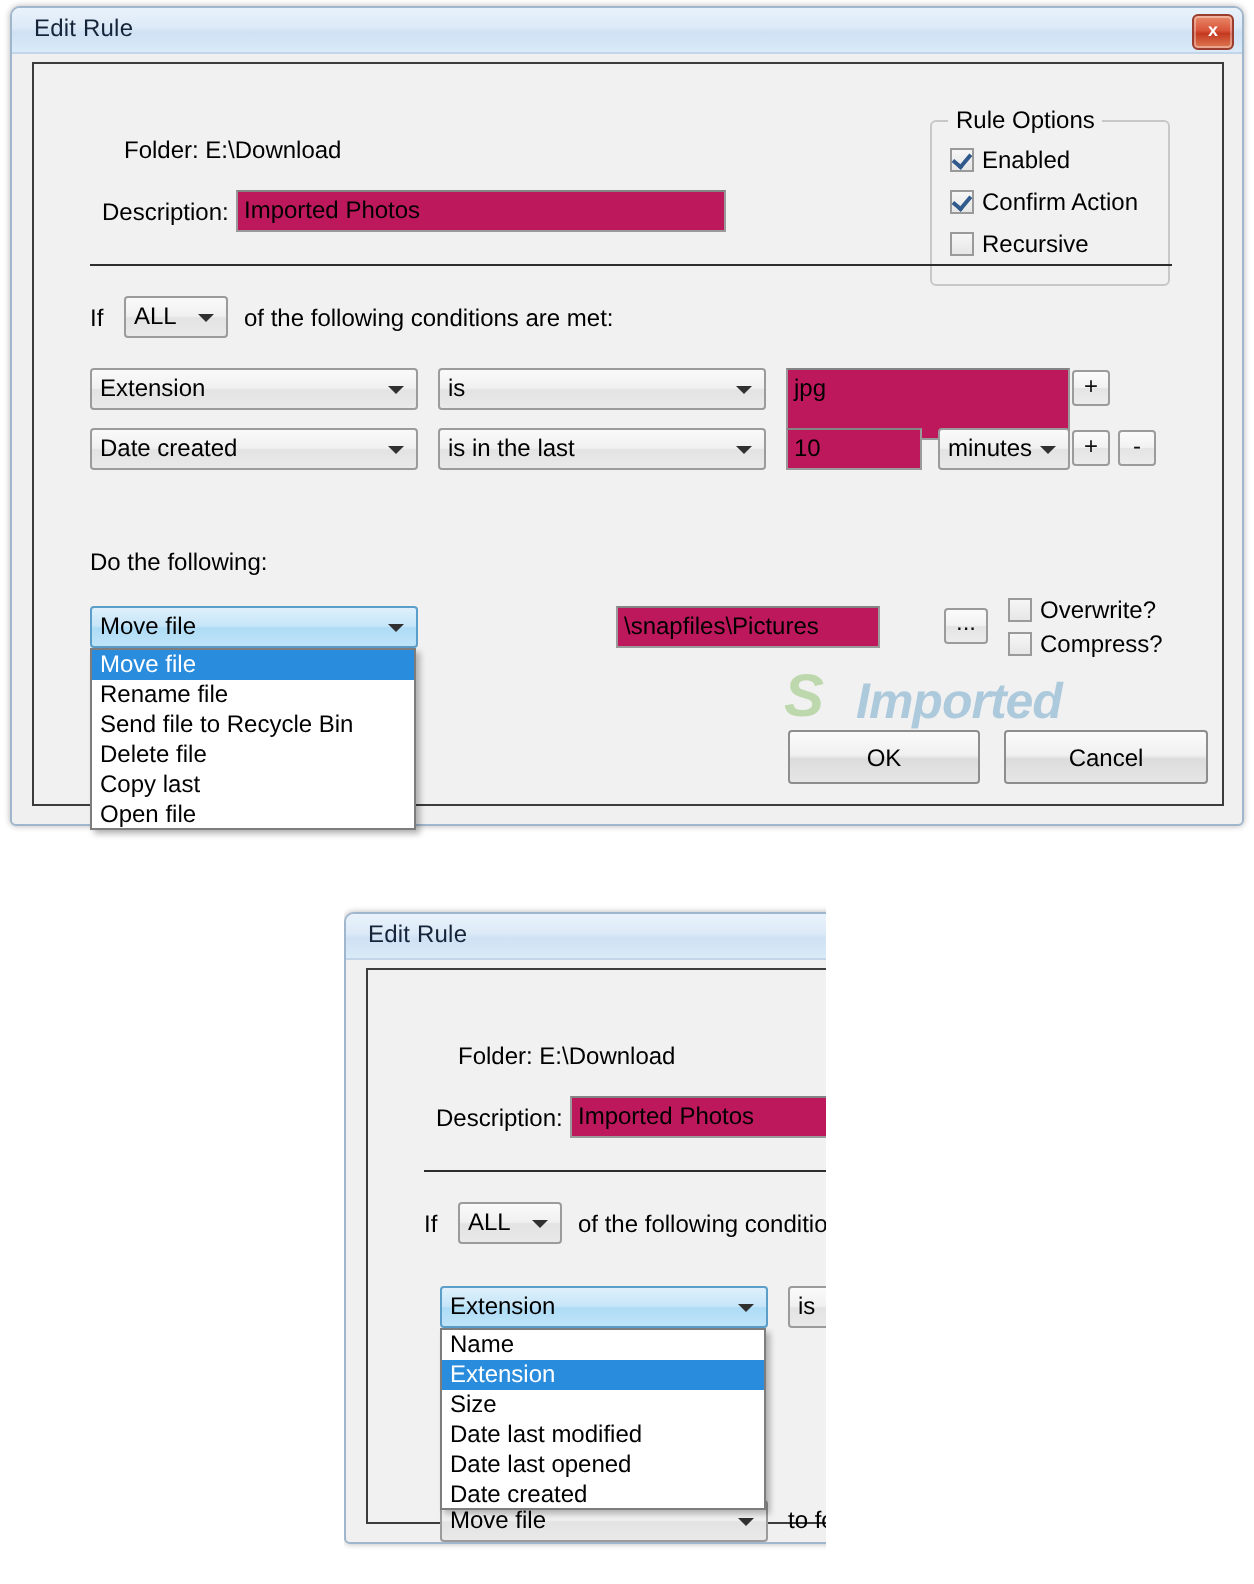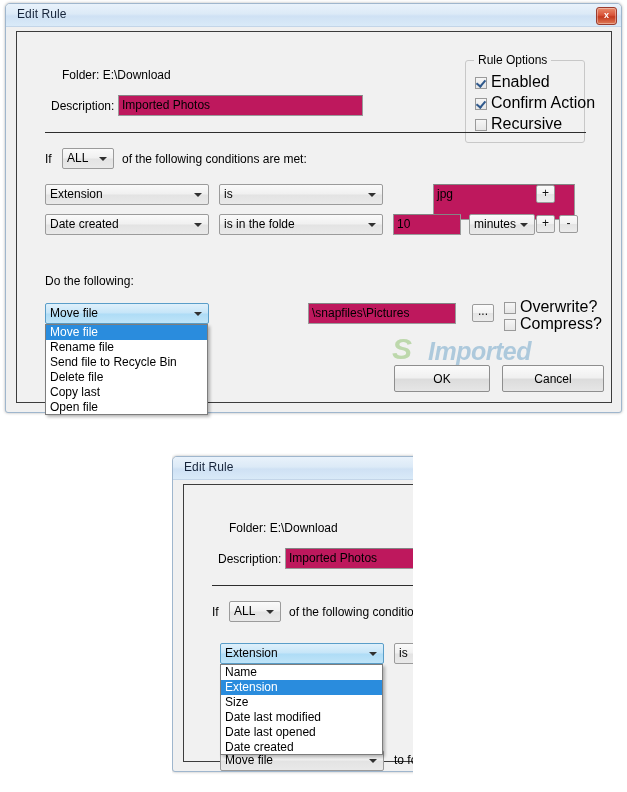--- a/index.html
+++ b/index.html
@@ -131,21 +131,21 @@
     border: 1px solid #8e8e8e;
     border-radius: 2px;
     background: linear-gradient(to bottom, #fbfbfb 0%, #f0f0f0 46%, #dcdcdc 54%, #e6e6e6 100%);
     font-size: 12px;
     color: #000;
     text-align: center;
     cursor: pointer;
   }
   .chk {
     position: absolute;
-    font-size: 16px;
+    font-size: 12px;
     color: #000;
     white-space: nowrap;
     cursor: pointer;
   }
   .chk .box {
     display: inline-block;
     width: 12px;
     height: 12px;
     box-sizing: border-box;
     border: 1px solid #9a9a9a;
@@ -287,29 +287,29 @@
       <div class="lbl" style="left:105px; top:120px;">of the following conditions are met:</div>
 
       <div class="combo" style="left:28px; top:152px; width:164px; height:21px;">
         <span>Extension</span>
         <span class="arrow"></span>
       </div>
       <div class="combo" style="left:202px; top:152px; width:164px; height:21px;">
         <span>is</span>
         <span class="arrow"></span>
       </div>
-      <div class="txtbox" style="left:376px; top:152px; width:142px; height:36px; line-height:19px;margin-left:40px;">jpg</div>
+      <div class="txtbox" style="left:376px; top:152px; width:142px; height:36px; line-height:19px;">jpg</div>
       <div class="smallbtn" style="left:519px; top:153px; width:19px; height:18px;">+</div>
 
       <div class="combo" style="left:28px; top:182px; width:164px; height:21px;">
         <span>Date created</span>
         <span class="arrow"></span>
       </div>
       <div class="combo" style="left:202px; top:182px; width:164px; height:21px;">
-        <span>is in the folde</span>
+        <span>is in the last</span>
         <span class="arrow"></span>
       </div>
       <div class="txtbox" style="left:376px; top:182px; width:68px; height:21px; line-height:19px;">10</div>
       <div class="combo" style="left:452px; top:182px; width:66px; height:21px;">
         <span>minutes</span>
         <span class="arrow"></span>
       </div>
       <div class="smallbtn" style="left:519px; top:183px; width:19px; height:18px;">+</div>
       <div class="smallbtn" style="left:542px; top:183px; width:19px; height:18px;">-</div>
 
@@ -322,21 +322,21 @@
 
       <div class="droplist" style="left:28px; top:292px; width:163px; height:91px;">
         <div class="item sel">Move file</div>
         <div class="item">Rename file</div>
         <div class="item">Send file to Recycle Bin</div>
         <div class="item">Delete file</div>
         <div class="item">Copy last</div>
         <div class="item">Open file</div>
       </div>
 
-      <div class="txtbox" style="left:291px; top:271px; width:148px; height:21px; line-height:19px;">\snapfiles\Pictures</div>
+      <div class="txtbox" style="left:291px; top:271px; width:132px; height:21px; line-height:19px;">\snapfiles\Pictures</div>
       <div class="smallbtn" style="left:455px; top:272px; width:22px; height:18px; line-height:12px;">...</div>
 
       <div class="chk" style="left:487px; top:266px;">
         <span class="box"></span><span>Overwrite?</span>
       </div>
       <div class="chk" style="left:487px; top:283px;">
         <span class="box"></span><span>Compress?</span>
       </div>
 
       <div class="watermark" style="left:375px; top:300px; width:200px; height:40px;">

